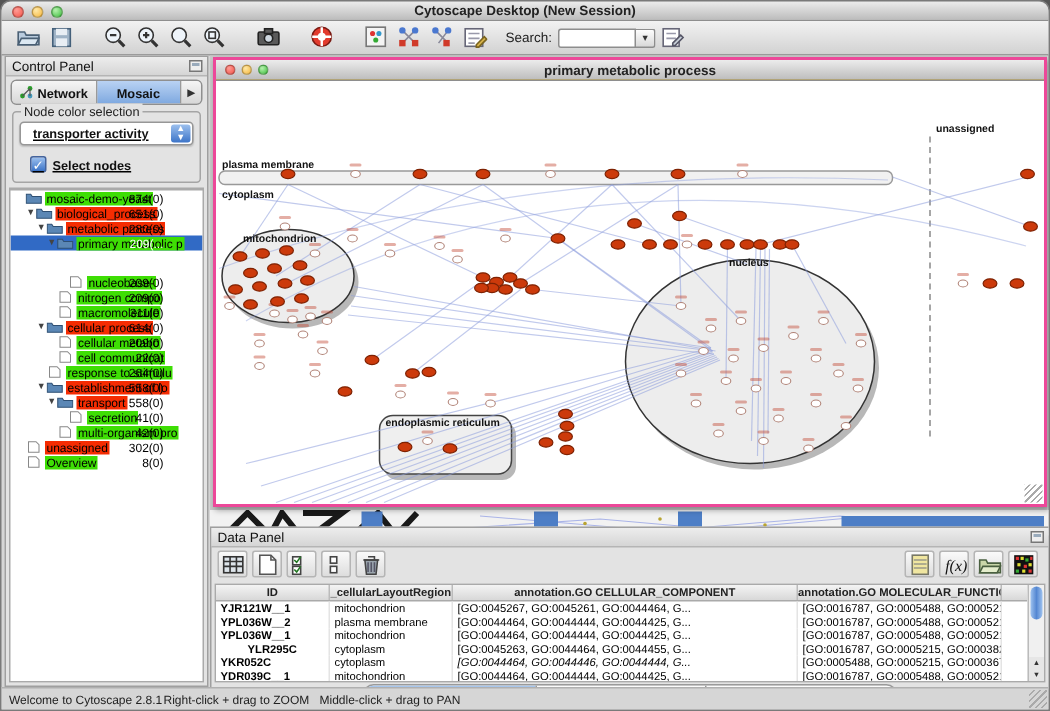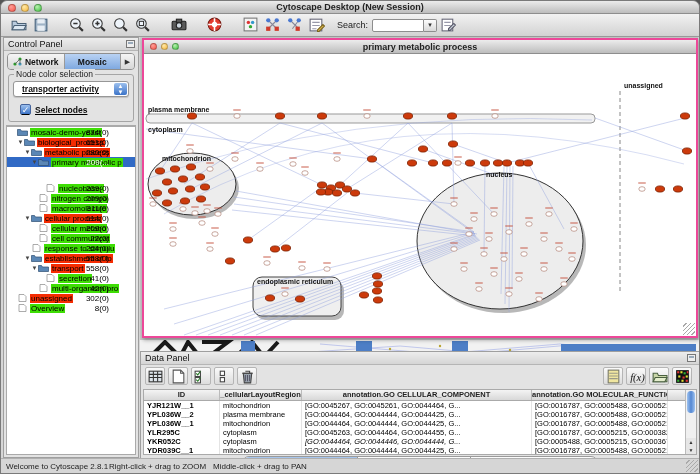--- a/index.html
+++ b/index.html
@@ -741,21 +741,21 @@
             <div class="dp-cell" style="width: 230px;">[GO:0044464, GO:0044444, GO:0044425, G...</div>
             <div class="dp-cell" style="width: 136px;">[GO:0016787, GO:0005488, GO:0005215, G...</div>
           </div>
           <div class="dp-row">
             <div class="dp-cell id" style="width: 76px;">YPL036W__1</div>
             <div class="dp-cell" style="width: 82px;">mitochondrion</div>
             <div class="dp-cell" style="width: 230px;">[GO:0044464, GO:0044444, GO:0044425, G...</div>
             <div class="dp-cell" style="width: 136px;">[GO:0016787, GO:0005488, GO:0005215, G...</div>
           </div>
           <div class="dp-row">
-            <div class="dp-cell id" style="width: 76px;">YLR295C</div>
+            <div class="dp-cell id" style="width: 76px; text-align: center;">YLR295C</div>
             <div class="dp-cell" style="width: 82px;">cytoplasm</div>
             <div class="dp-cell" style="width: 230px;">[GO:0045263, GO:0044464, GO:0044455, G...</div>
             <div class="dp-cell" style="width: 136px;">[GO:0016787, GO:0005215, GO:0003824, G...</div>
           </div>
           <div class="dp-row">
             <div class="dp-cell id" style="width: 76px;">YKR052C</div>
             <div class="dp-cell" style="width: 82px;">cytoplasm</div>
             <div class="dp-cell" style="width: 230px; font-style: italic;">[GO:0044464, GO:0044446, GO:0044444, G...</div>
             <div class="dp-cell" style="width: 136px;">[GO:0005488, GO:0005215, GO:0003674]</div>
           </div>

